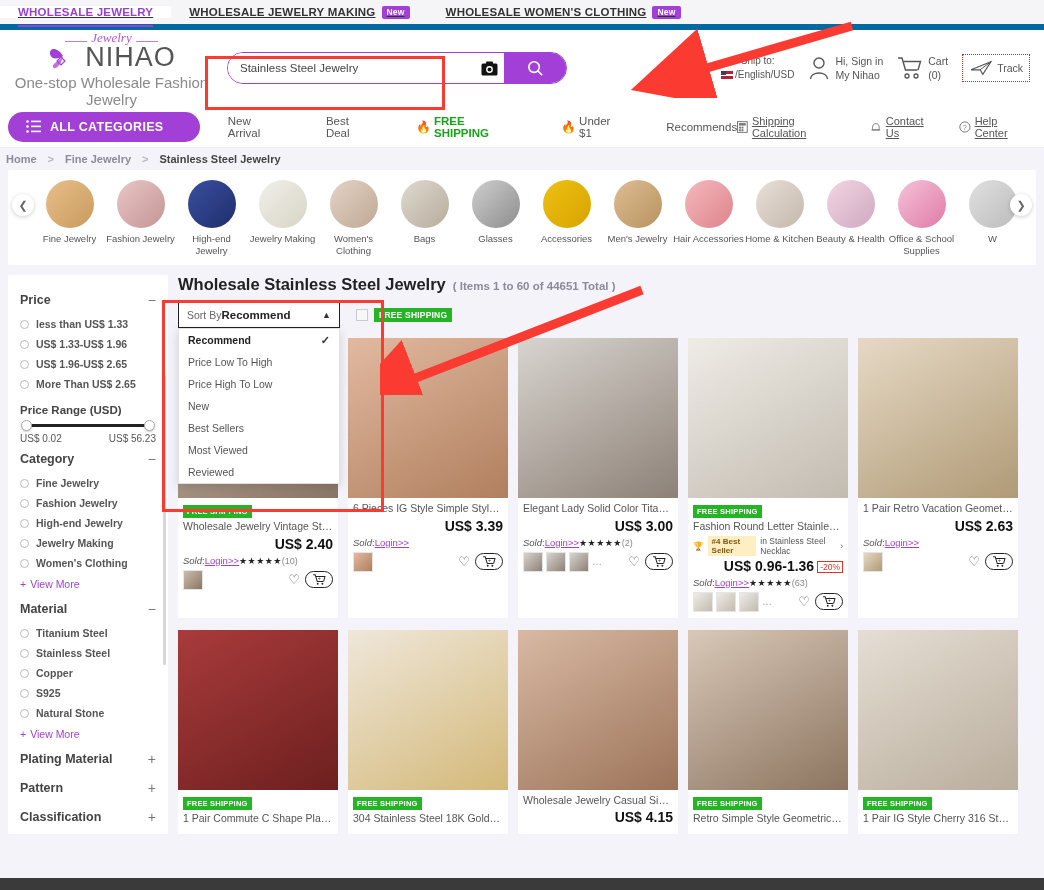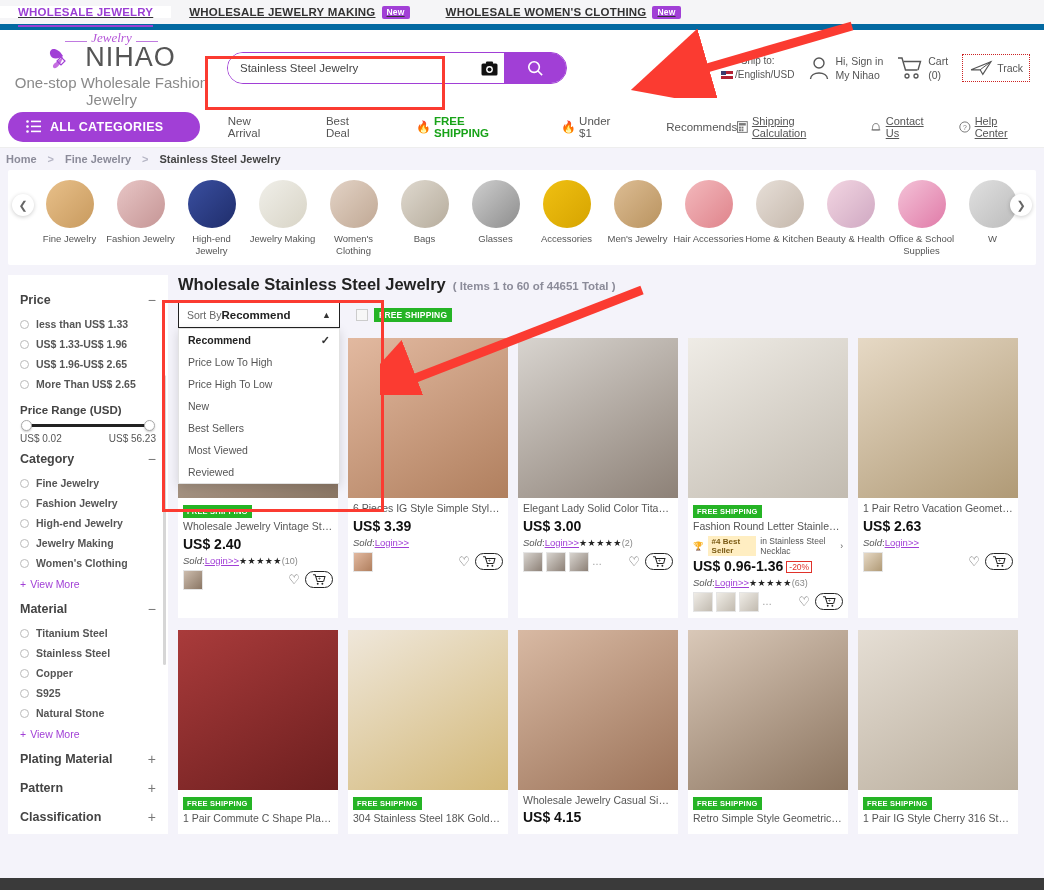--- a/index.html
+++ b/index.html
@@ -130,21 +130,21 @@
   .dd-check { color:#333; font-size:11px; }
 
   .grid { display:flex; gap:10px; }
   .card { width:160px; background:#fff; position:relative; }
   .pimg { width:100%; height:160px; overflow:hidden; position:relative; }
   .pinfo { padding:4px 5px 6px 5px; }
   .fsbadge { display:inline-block; background:#25b425; color:#fff; font-size:7.5px;
              font-weight:bold; padding:2px 4px; letter-spacing:.2px; margin:3px 0 2px 0;}
   .pname { font-size:10.5px; color:#555; line-height:1.3; white-space:nowrap;
            overflow:hidden; text-overflow:ellipsis; margin-bottom:2px; }
-  .pprice { font-size:14px; font-weight:bold; color:#111; margin:2px 0 3px 0; }
+  .pprice { font-size:14px; font-weight:bold; color:#111; margin:2px 0 3px 0;text-align:right; }
   .pprice .disc { font-size:8.5px; color:#e0322a; border:1px solid #e0322a;
                   padding:0 2px; vertical-align:middle; font-weight:normal; margin-left:3px;}
   .soldrow { display:flex; align-items:flex-end; font-size:9.5px; color:#555; }
   .sold-i { font-style:italic; }
   .loginlink { color:#a13fd6; text-decoration:underline; cursor:pointer; }
   .stars { color:#222; font-size:9px; letter-spacing:.5px; }
   .cnt { color:#888; font-size:9px; }
   .bestseller { display:flex; align-items:center; gap:4px; font-size:8.5px; color:#555;
                 margin:2px 0; }
   .bs-tag { background:#ffeec2; color:#7a5a13; padding:1px 4px; font-size:8px; font-weight:bold;}

